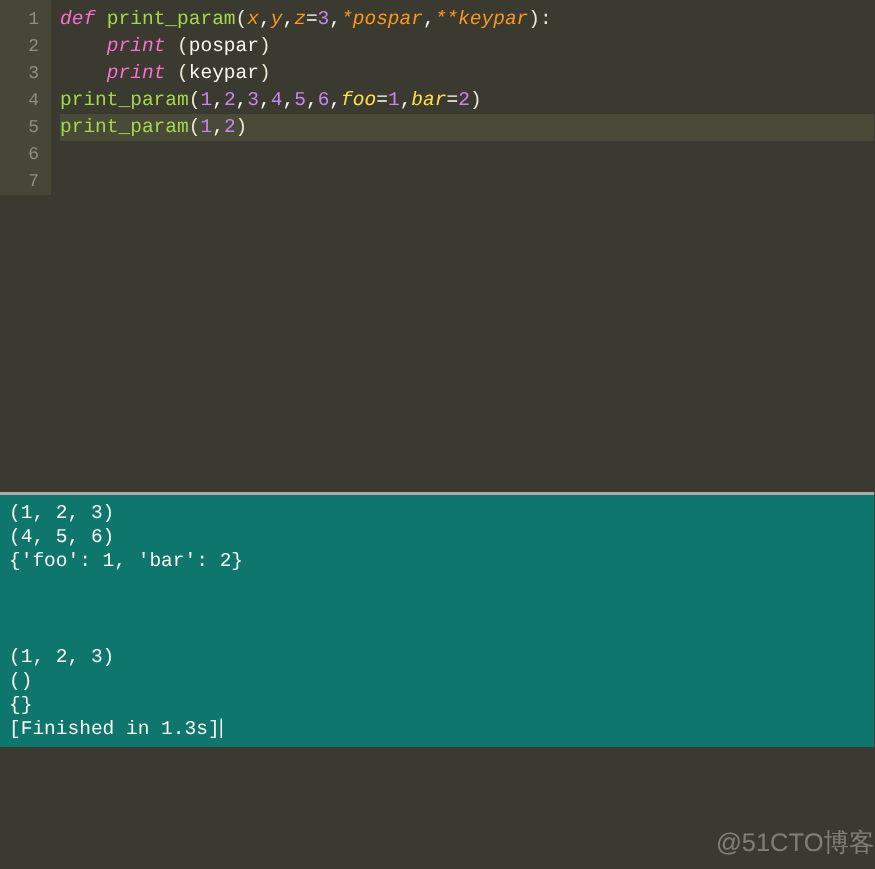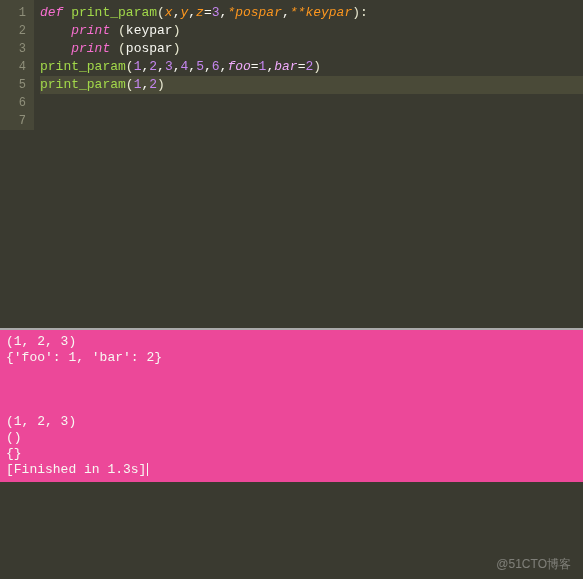--- a/index.html
+++ b/index.html
@@ -47,78 +47,79 @@
     background: #4a4a38;
     font-family: Liberation Mono, monospace;
   }
   .comment { color: #888872; }
   .keyword { color: #f76fd0; font-style: italic; }
   .func { color: #a2d84a; }
   .paren { color: #e8e8d0; }
   .param { color: #fd971f; font-style: italic; }
   .plain { color: #f8f8f2; }
   .num { color: #c586f0; }
-  .kwarg { color: #f0abfc; font-style: italic; }
+  .kwarg { color: #fde047; font-style: italic; }
 
   .output-pane {
     width: 100%;
-    background: #ec4899;
+    background: #0f766e;
     padding: 4px 6px;
     color: #f8f8f2;
   }
   .out-line {
     height: 16px;
     line-height: 16px;
     white-space: pre;
   }
   .out-line.empty { height: 16px; }
   .cursor {
     display: inline-block;
     width: 1px;
     height: 13px;
     background: #f8f8f2;
     vertical-align: middle;
     margin-left: 1px;
   }
   .watermark {
     position: absolute;
-    right: 12px;
+    right: 0;
     bottom: 6px;
     color: rgba(255,255,255,0.35);
-    font-size: 12px;
+    font-size: 17px;
     font-family: sans-serif;
     text-align: right;
   }
 </style>
 </head>
 <body>
 
 <div class="editor-pane">
   <div class="code-area">
     <div class="gutter" id="gutter">
         <div class="gutter-num">1</div>
         <div class="gutter-num">2</div>
         <div class="gutter-num">3</div>
         <div class="gutter-num">4</div>
         <div class="gutter-num">5</div>
         <div class="gutter-num">6</div>
         <div class="gutter-num">7</div>
       </div>
     <div class="code-lines" id="code-lines">
         <div class="line"><span class="keyword">def </span><span class="func">print_param</span><span class="paren">(</span><span class="param">x</span><span class="plain">,</span><span class="param">y</span><span class="plain">,</span><span class="param">z</span><span class="plain">=</span><span class="num">3</span><span class="plain">,</span><span class="param">*pospar</span><span class="plain">,</span><span class="param">**keypar</span><span class="paren">):</span></div>
+        <div class="line"><span class="plain">    </span><span class="keyword">print </span><span class="paren">(</span><span class="plain">pospar</span><span class="paren">)</span></div>
         <div class="line"><span class="plain">    </span><span class="keyword">print </span><span class="paren">(</span><span class="plain">keypar</span><span class="paren">)</span></div>
-        <div class="line"><span class="plain">    </span><span class="keyword">print </span><span class="paren">(</span><span class="plain">pospar</span><span class="paren">)</span></div>
         <div class="line"><span class="func">print_param</span><span class="paren">(</span><span class="num">1</span><span class="plain">,</span><span class="num">2</span><span class="plain">,</span><span class="num">3</span><span class="plain">,</span><span class="num">4</span><span class="plain">,</span><span class="num">5</span><span class="plain">,</span><span class="num">6</span><span class="plain">,</span><span class="kwarg">foo</span><span class="plain">=</span><span class="num">1</span><span class="plain">,</span><span class="kwarg">bar</span><span class="plain">=</span><span class="num">2</span><span class="paren">)</span></div>
         <div class="line hl"><span class="func">print_param</span><span class="paren">(</span><span class="num">1</span><span class="plain">,</span><span class="num">2</span><span class="paren">)</span></div>
       </div>
   </div>
 </div>
 
 <div class="output-pane" id="output">
     <div class="out-line">(1, 2, 3)</div>
+    <div class="out-line">(4, 5, 6)</div>
     <div class="out-line">{'foo': 1, 'bar': 2}</div>
     <div class="out-line empty"></div>
     <div class="out-line empty"></div>
     <div class="out-line empty"></div>
     <div class="out-line">(1, 2, 3)</div>
     <div class="out-line">()</div>
     <div class="out-line">{}</div>
     <div class="out-line">[Finished in 1.3s]<span class="cursor"></span></div>
   </div>
 

